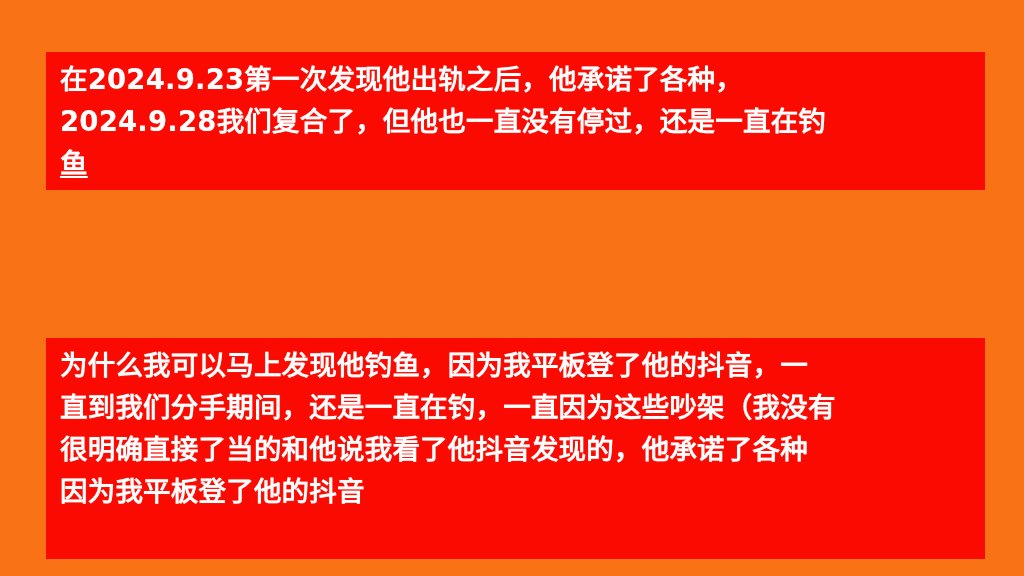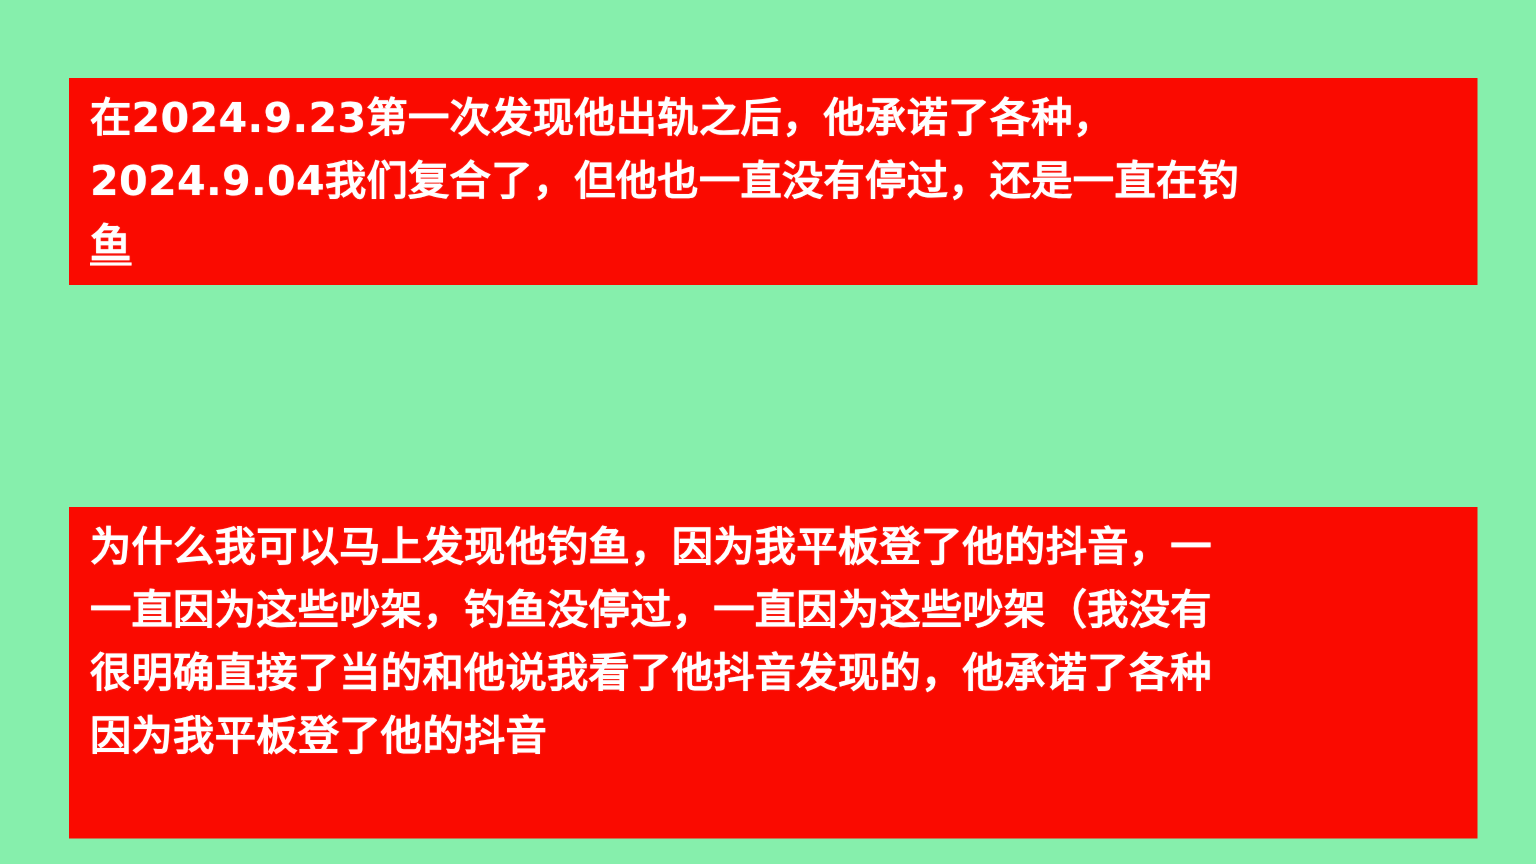--- a/index.html
+++ b/index.html
@@ -10,21 +10,21 @@
   body {
     width: 1024px;
     height: 576px;
     overflow: hidden;
     font-family: "DejaVu Sans", "Liberation Sans", sans-serif;
   }
   #screen {
     position: relative;
     width: 1024px;
     height: 576px;
-    background: #86efac;
+    background: #f97316;
     box-sizing: border-box;
   }
   .text-block {
     position: absolute;
     left: 46px;
     width: 939px;
     background: #fa0a00;
     box-sizing: border-box;
     padding: 6px 14px 10px 14px;
     color: #ffffff;
@@ -51,25 +51,25 @@
   #block-2 { top: 212px; height: 98px;  }
   #block-3 { top: 338px; height: 221px; }
 </style>
 </head>
 <body>
 
 <div id="screen">
 
   <div class="text-block" id="block-1">
     <span class="ln">在2024.9.23第一次发现他出轨之后，他承诺了各种，</span>
-    <span class="ln">2024.9.04我们复合了，但他也一直没有停过，还是一直在钓</span>
+    <span class="ln">2024.9.28我们复合了，但他也一直没有停过，还是一直在钓</span>
     <span class="ln underline">鱼</span>
   </div>
 
 
   <div class="text-block" id="block-3">
     <span class="ln">为什么我可以马上发现他钓鱼，因为我平板登了他的抖音，一</span>
-    <span class="ln">一直因为这些吵架，钓鱼没停过，一直因为这些吵架（我没有</span>
+    <span class="ln">直到我们分手期间，还是一直在钓，一直因为这些吵架（我没有</span>
     <span class="ln">很明确直接了当的和他说我看了他抖音发现的，他承诺了各种</span>
     <span class="ln">因为我平板登了他的抖音</span>
   </div>
 
 </div>
 
 </body></html>

